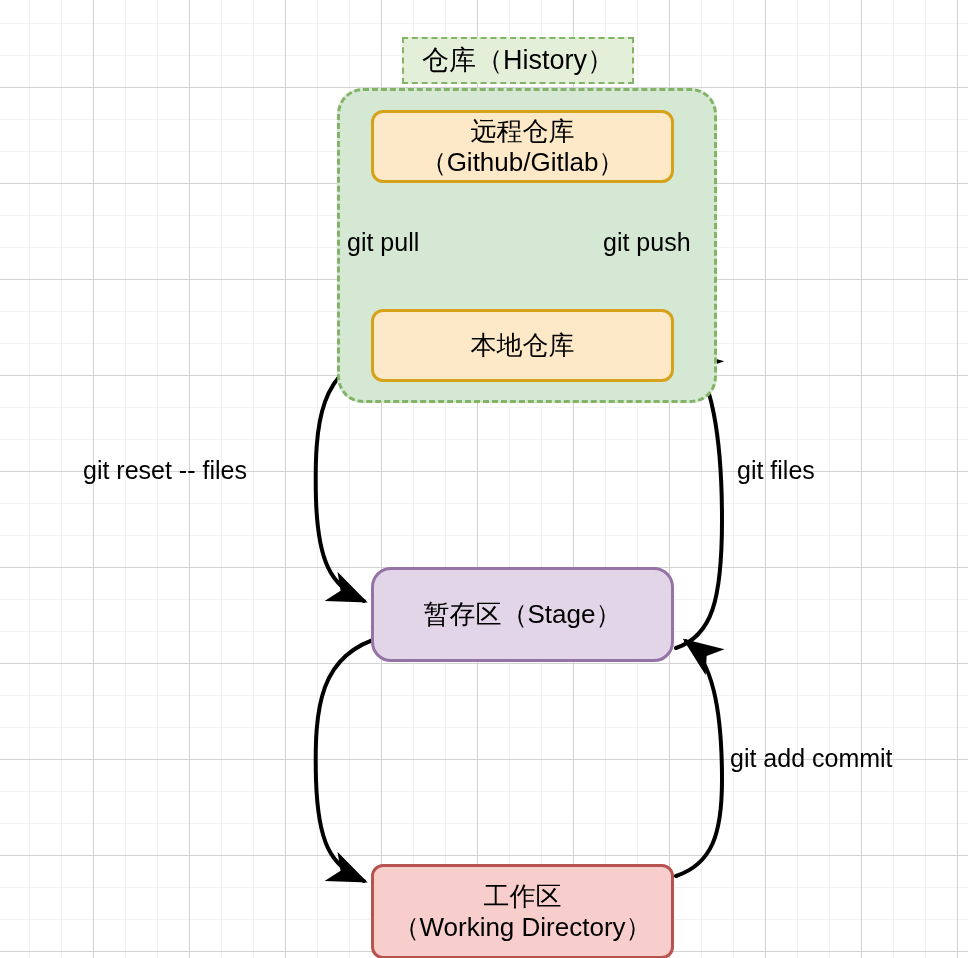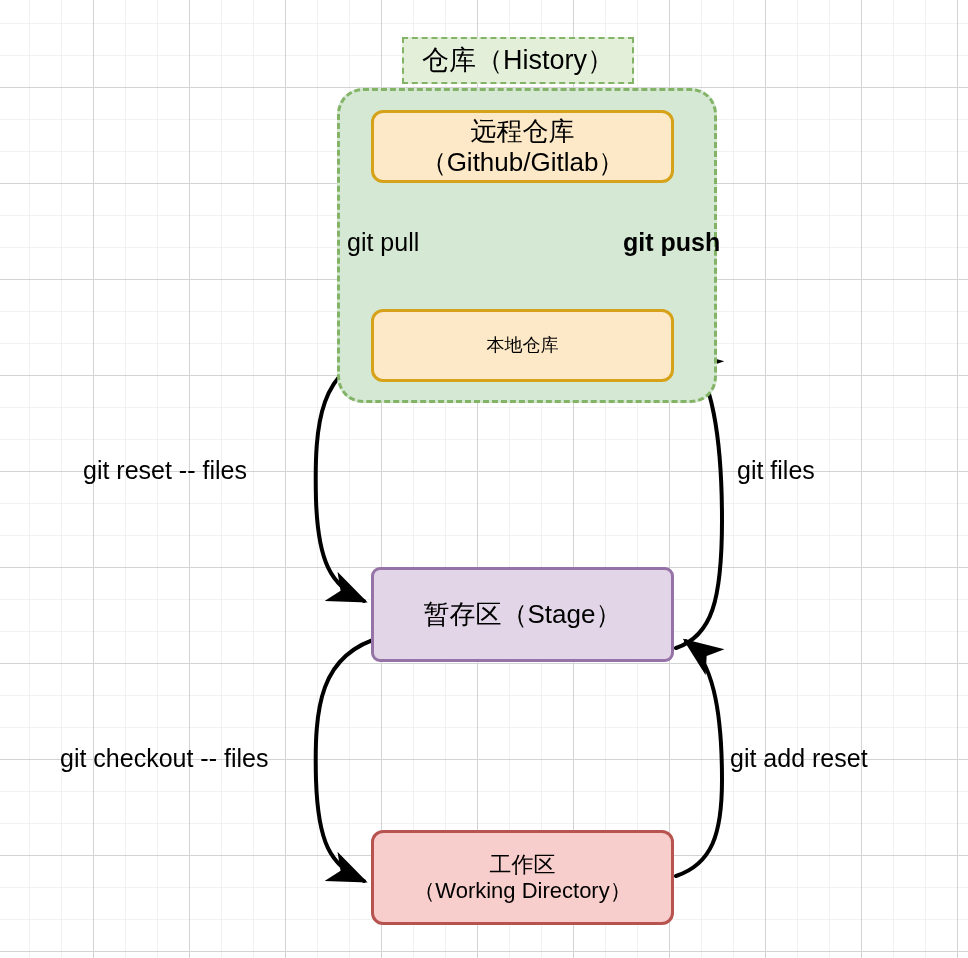--- a/index.html
+++ b/index.html
@@ -82,52 +82,52 @@
     font-size: 26px;
   }
   #node-local {
     left: 371px;
     top: 309px;
     width: 303px;
     height: 73px;
     background: #fde9c8;
     border: 3px solid #d6a219;
     border-radius: 12px;
-    font-size: 18px;
+    font-size: 26px;
   }
   #node-stage {
     left: 371px;
     top: 567px;
     width: 303px;
     height: 95px;
     background: #e1d5e7;
     border: 3px solid #9673a6;
-    border-radius: 9px;
+    border-radius: 20px;
     font-size: 26px;
   }
   #node-working {
     left: 371px;
-    top: 830px;
+    top: 864px;
     width: 303px;
     height: 95px;
     background: #f8cecc;
     border: 3px solid #b85450;
     border-radius: 12px;
-    font-size: 22px;
+    font-size: 26px;
   }
   
   .edge-label {
     position: absolute;
     color: #000000;
     font-size: 25px;
     white-space: nowrap;
     line-height: 1;
   }
   #label-git-pull   { left: 347px; top: 230px; }
-  #label-git-push   { left: 623px; top: 230px; font-weight: bold; }
+  #label-git-push   { left: 603px; top: 230px; }
   #label-git-reset  { left: 83px;  top: 458px; text-align: center; }
   #label-git-commit { left: 737px; top: 458px; }
   #label-git-checkout { left: 60px;  top: 746px; }
   #label-git-add    { left: 730px; top: 746px; }
 </style>
 </head>
 <body>
 
 <div id="canvas">
 
@@ -178,17 +178,16 @@
 （Working Directory）</div>
 
   <div class="edge-label" id="label-git-pull">git pull</div>
 
   <div class="edge-label" id="label-git-push">git push</div>
 
   <div class="edge-label" id="label-git-reset">git reset -- files</div>
 
   <div class="edge-label" id="label-git-commit">git files</div>
 
-  <div class="edge-label" id="label-git-checkout">git checkout -- files</div>
 
-  <div class="edge-label" id="label-git-add">git add reset</div>
+  <div class="edge-label" id="label-git-add">git add commit</div>
 
 </div>
 
 </body></html>

